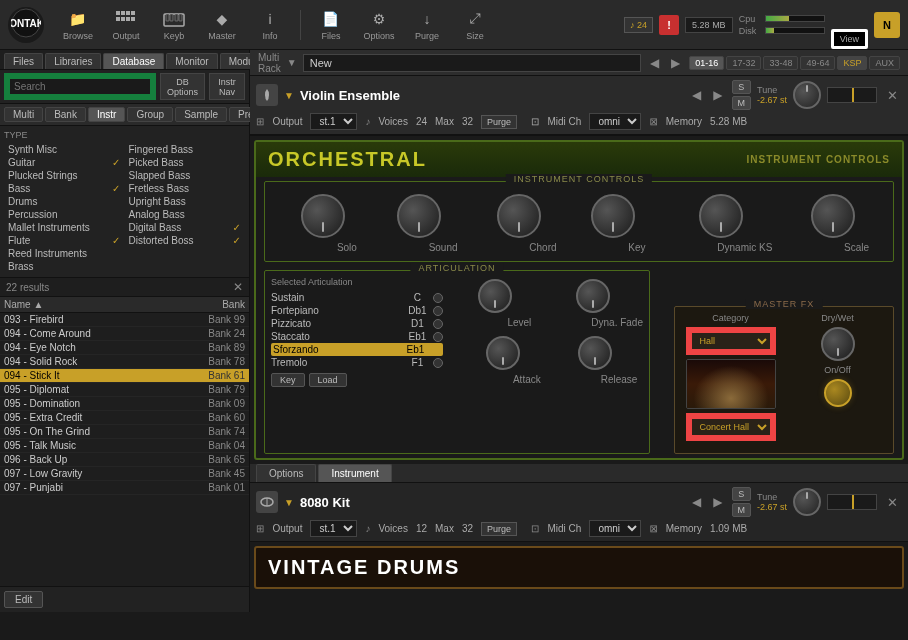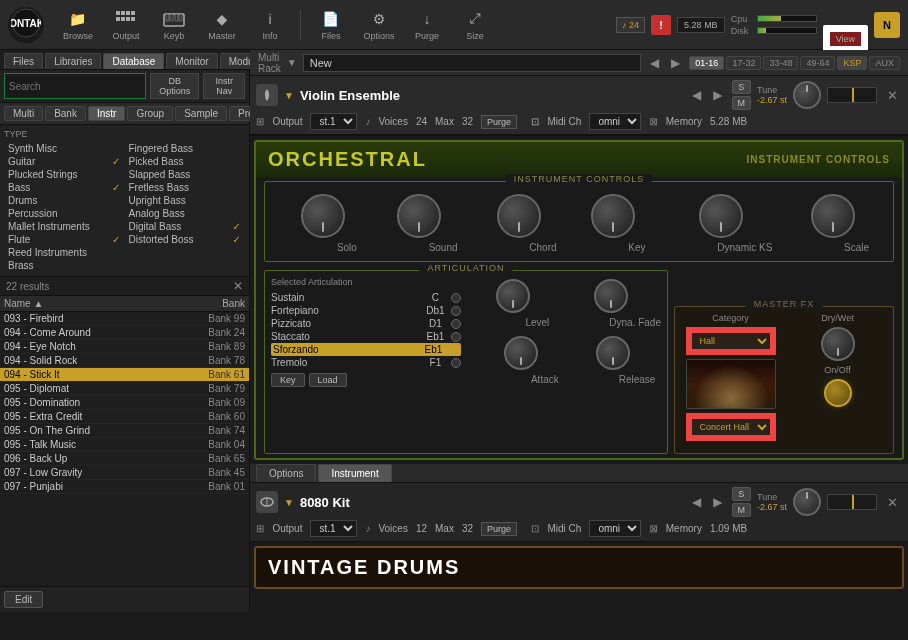--- a/index.html
+++ b/index.html
@@ -102,23 +102,23 @@
       border: none;
       width: 26px;
       height: 26px;
       border-radius: 3px;
       cursor: pointer;
       display: flex;
       align-items: center;
       justify-content: center;
     }
     .view-btn {
-      background: #7f1d1d;
+      background: #000000;
       color: #aaa;
-      border: 7px solid #ffffff;
+      border: 3px solid #ffffff;
       font-size: 9px;
       padding: 2px 6px;
       cursor: pointer;
       border-radius: 2px;
       margin-top: 28px;
     }
 
     
     .main-area {
       display: flex;
@@ -492,21 +492,21 @@
     }
     .knob-label {
       font-size: 10px;
       color: #888;
       text-align: right;
       margin-left: 48px;
     }
 
     .orch-bottom {
       display: flex;
-      gap: 6px;
+      gap: 24px;
       margin: 4px 8px;
       flex: 1;
     }
 
     
     .articulation-box {
       border: 1px solid #4a6a1a;
       border-radius: 2px;
       flex: 1;
       padding: 6px;
@@ -723,21 +723,21 @@
 
     .search-row {
       display: flex;
       gap: 4px;
       padding: 3px 4px;
       border-bottom: 1px solid #111;
     }
     .search-input {
       flex: 1;
       background: #1a1a1a;
-      border: 1px solid #15803d;
+      border: 6px solid #15803d;
       color: #ccc;
       font-size: 10px;
       padding: 2px 4px;
     }
     .db-options-btn {
       background: #333;
       border: 1px solid #444;
       color: #bbb;
       font-size: 9px;
       padding: 2px 6px;

